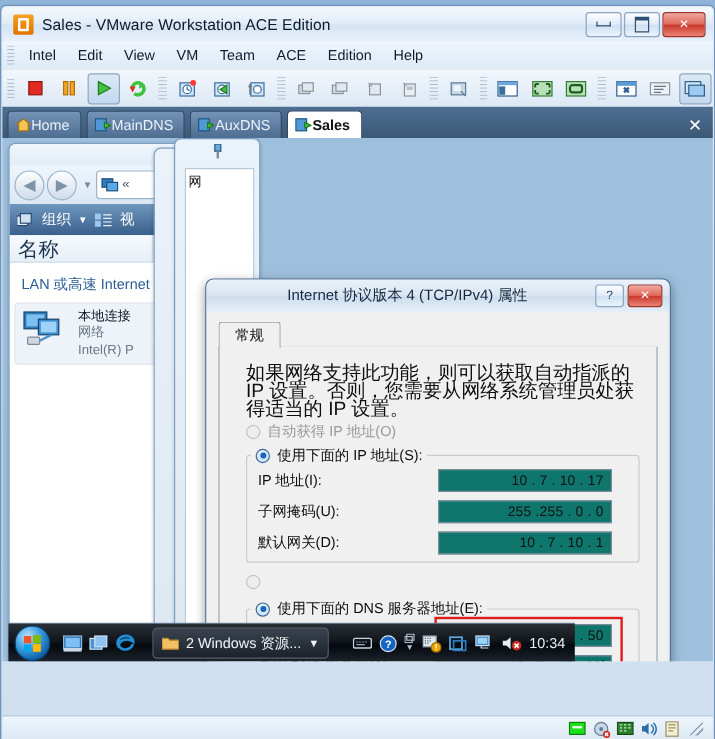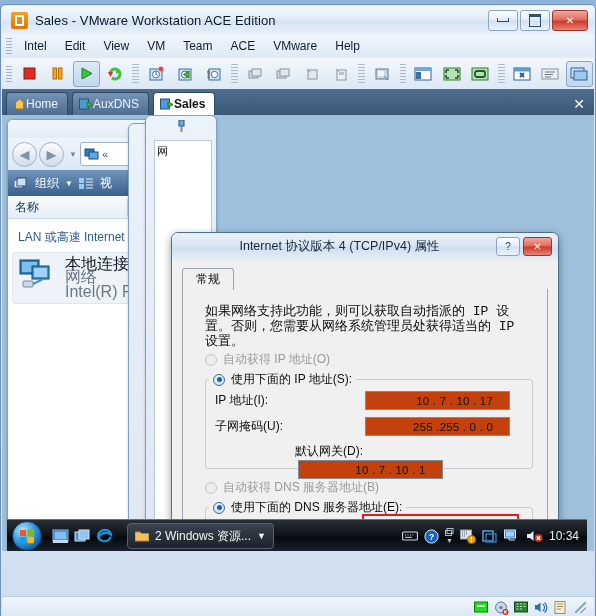--- a/index.html
+++ b/index.html
@@ -123,27 +123,27 @@
     background:linear-gradient(to bottom,#fdfefe,#cfdcea);
     border:1px solid #9db4ca;margin-right:2px;
     display:flex;align-items:center;justify-content:center;color:#7e93a8;font-size:13px;}
   .navdrop{margin:0 3px;color:#7089a0;font-size:8px;}
   .addrbox{flex:1;height:22px;background:#fff;border:1px solid #9db4ca;border-radius:3px;
     display:flex;align-items:center;padding-left:3px;gap:3px;overflow:hidden;}
   .exp-cmdbar{height:26px;display:flex;align-items:center;gap:6px;padding:0 6px;
     background:linear-gradient(to bottom,#6f96bd,#38608c);color:#fff;font-size:12px;}
   .exp-colhdr{height:22px;display:flex;align-items:center;
     background:linear-gradient(to bottom,#f6fafd,#e6eef7);
-    border-bottom:1px solid #c7d7e6;font-size:12px;color:#17334f;justify-content:space-between;}
+    border-bottom:1px solid #c7d7e6;font-size:17px;color:#17334f;justify-content:space-between;}
   .exp-colhdr>div{padding-left:7px;}
   .exp-body{background:#fff;height:330px;padding-top:6px;}
   .grouphdr{color:#2b5c94;font-size:12px;padding:4px 8px 6px 10px;}
   .conn-item{display:flex;gap:6px;padding:4px 6px;margin:0 4px;
     background:#eef3f9;border:1px solid #dde6ef;border-radius:3px;}
-  .conn-text{font-size:16px;line-height:14px;}
+  .conn-text{font-size:11px;line-height:14px;}
   .conn-text .n1{color:#0a1624;}
   .conn-text .n2{color:#6a7885;font-family:Liberation Mono, monospace;}
   .conn-text .n3{color:#6a7885;}
 
   
   .ghost{
     position:absolute;background:linear-gradient(to bottom,#eaf2fa,#dde8f3);
     border:1px solid #7fa0c1;border-radius:6px 6px 0 0;
     box-shadow:0 1px 3px rgba(0,0,0,.2);
   }
@@ -172,48 +172,48 @@
   .dlg-body{position:absolute;left:0;top:27px;right:0;bottom:0;background:#f0f0f0;}
 
   .tabrow{position:absolute;left:10px;top:8px;height:22px;}
   .tab-gen{display:inline-block;height:21px;padding:0 13px;line-height:21px;
     background:#f0f0f0;border:1px solid #9aa7b3;border-bottom:none;
     border-radius:3px 3px 0 0;font-size:12px;color:#111;position:relative;z-index:2;}
   .tabline{position:absolute;left:10px;top:29px;width:366px;height:1px;background:#9aa7b3;}
   .tabpanel{position:absolute;left:10px;top:29px;width:364px;height:347px;
     border:1px solid #9aa7b3;border-top:none;background:#f0f0f0;}
 
-  .desc{position:absolute;left:22px;top:15px;width:326px;font-size:13px;color:#0d0d0d;
-    line-height:15px;font-family:Liberation Mono, monospace;}
+  .desc{position:absolute;left:22px;top:15px;width:326px;font-size:16px;color:#0d0d0d;
+    line-height:15px;}
 
   .radio{position:absolute;display:flex;align-items:center;gap:6px;font-size:12px;color:#0d0d0d;}
   .rdot{width:12px;height:12px;border-radius:50%;flex:0 0 auto;
     background:linear-gradient(to bottom,#f2f6fa,#dfe7ef);
     border:1px solid #9aa7b3;box-sizing:border-box;position:relative;}
   .rdot.on{border-color:#3c6a9b;background:linear-gradient(to bottom,#e8f2fb,#cfe2f3);}
   .rdot.on::after{content:"";position:absolute;left:2.5px;top:2.5px;width:5px;height:5px;
     border-radius:50%;background:#1565c0;}
   .radio.disabled{color:#9a9a9a;}
   .radio.disabled .rdot{background:#eeeeee;border-color:#c4c4c4;}
 
   .grp{position:absolute;border:1px solid #c8ccd0;border-radius:3px;}
   .fieldrow{position:absolute;display:flex;align-items:center;font-size:12px;color:#0d0d0d;}
   .flabel{width:150px;}
-  .ipbox{width:145px;height:19px;background:#c2410c;border:1px solid #7e8b96;
+  .ipbox{width:145px;height:19px;background:#0f766e;border:1px solid #7e8b96;
     display:flex;align-items:center;justify-content:flex-end;
-    font-size:11.5px;color:#111;padding-right:16px;letter-spacing:.2px;
+    font-size:11.5px;color:#111;padding-right:6px;letter-spacing:.2px;
     font-family:"Liberation Sans","DejaVu Sans",sans-serif;box-sizing:border-box;}
   .ipbox.caret::after{content:"";display:inline-block;width:1px;height:12px;background:#111;
     margin-left:1px;}
 
   .redbox{position:absolute;border:2px solid #e01b1b;box-sizing:border-box;}
 
   
   .taskbar{
-    position:absolute;left:5px;bottom:-1px;width:580px;height:32px;
+    position:absolute;left:5px;bottom:-1px;width:472px;height:32px;
     background:linear-gradient(to bottom,#2a2f36 0%,#10151c 45%,#05090f 55%,#1d242c 100%);
     border-top:1px solid #5f7285;
     display:flex;align-items:center;
   }
   .startorb{
     width:28px;height:28px;border-radius:50%;margin-left:5px;flex:0 0 auto;
     background:radial-gradient(circle at 35% 30%,#b8e4ff 0%,#3fa0e0 40%,#0b5fa5 75%,#063a68 100%);
     border:1px solid #0a3c66;display:flex;align-items:center;justify-content:center;
   }
   .qlaunch{display:flex;align-items:center;gap:5px;margin-left:10px;}
@@ -261,21 +261,21 @@
     </div>
 
     <div class="vm-menubar">
       <div class="grip"></div>
       <div class="menu-item">Intel</div>
       <div class="menu-item">Edit</div>
       <div class="menu-item">View</div>
       <div class="menu-item">VM</div>
       <div class="menu-item">Team</div>
       <div class="menu-item">ACE</div>
-      <div class="menu-item">VMware</div>
+      <div class="menu-item">Edition</div>
       <div class="menu-item">Help</div>
     </div>
 
     <div class="vm-toolbar">
       <div class="grip"></div>
 
       <div class="tb-btn">
         <svg width="15" height="15">
             <rect x="2" y="2" width="11" height="11" fill="#e02b20" stroke="#8c1a12"></rect>
           </svg>
@@ -406,20 +406,27 @@
           </svg>
       </div>
     </div>
 
     <div class="vm-tabstrip">
       <div class="vm-tab">
         <svg width="13" height="12">
             <polygon points="6.5,1 12,5.5 10.5,5.5 10.5,11 2.5,11 2.5,5.5 1,5.5" fill="#f6c552" stroke="#a6741b"></polygon>
           </svg>
         <span>Home</span>
+      </div>
+      <div class="vm-tab">
+        <svg width="14" height="12">
+            <rect x="0.5" y="1" width="9" height="10" fill="#4f9ad6" stroke="#20557f"></rect>
+            <polygon points="8,4 13,6.5 8,9" fill="#3fc23f" stroke="#207a20"></polygon>
+          </svg>
+        <span>MainDNS</span>
       </div>
       <div class="vm-tab">
         <svg width="14" height="12">
             <rect x="0.5" y="1" width="9" height="10" fill="#4f9ad6" stroke="#20557f"></rect>
             <polygon points="8,4 13,6.5 8,9" fill="#3fc23f" stroke="#207a20"></polygon>
           </svg>
         <span>AuxDNS</span>
       </div>
       <div class="vm-tab active">
         <svg width="14" height="12">
@@ -527,28 +534,27 @@
             </div>
 
             <div class="fieldrow" style="left:32px;top:102px;width:310px;">
               <span class="flabel">IP 地址(I):</span>
               <span class="ipbox">10 . 7 . 10 . 17</span>
             </div>
             <div class="fieldrow" style="left:32px;top:128px;width:310px;">
               <span class="flabel">子网掩码(U):</span>
               <span class="ipbox">255 .255 . 0 . 0</span>
             </div>
-            <div class="fieldrow" style="left:32px;top:154px;width:310px;flex-direction:column;">
+            <div class="fieldrow" style="left:32px;top:154px;width:310px;">
               <span class="flabel">默认网关(D):</span>
               <span class="ipbox">10 . 7 . 10 . 1</span>
             </div>
 
             <div class="radio disabled" style="left:22px;top:190px;">
               <span class="rdot"></span>
-              <span>自动获得 DNS 服务器地址(B)</span>
             </div>
 
             <div class="grp" style="left:22px;top:218px;width:326px;height:110px;"></div>
             <div class="radio" style="left:26px;top:210px;background:#f0f0f0;padding:0 4px;">
               <span class="rdot on"></span>
               <span>使用下面的 DNS 服务器地址(E):</span>
             </div>
 
             <div class="fieldrow" style="left:32px;top:231px;width:310px;">
               <span class="flabel">首选 DNS 服务器(P):</span>

